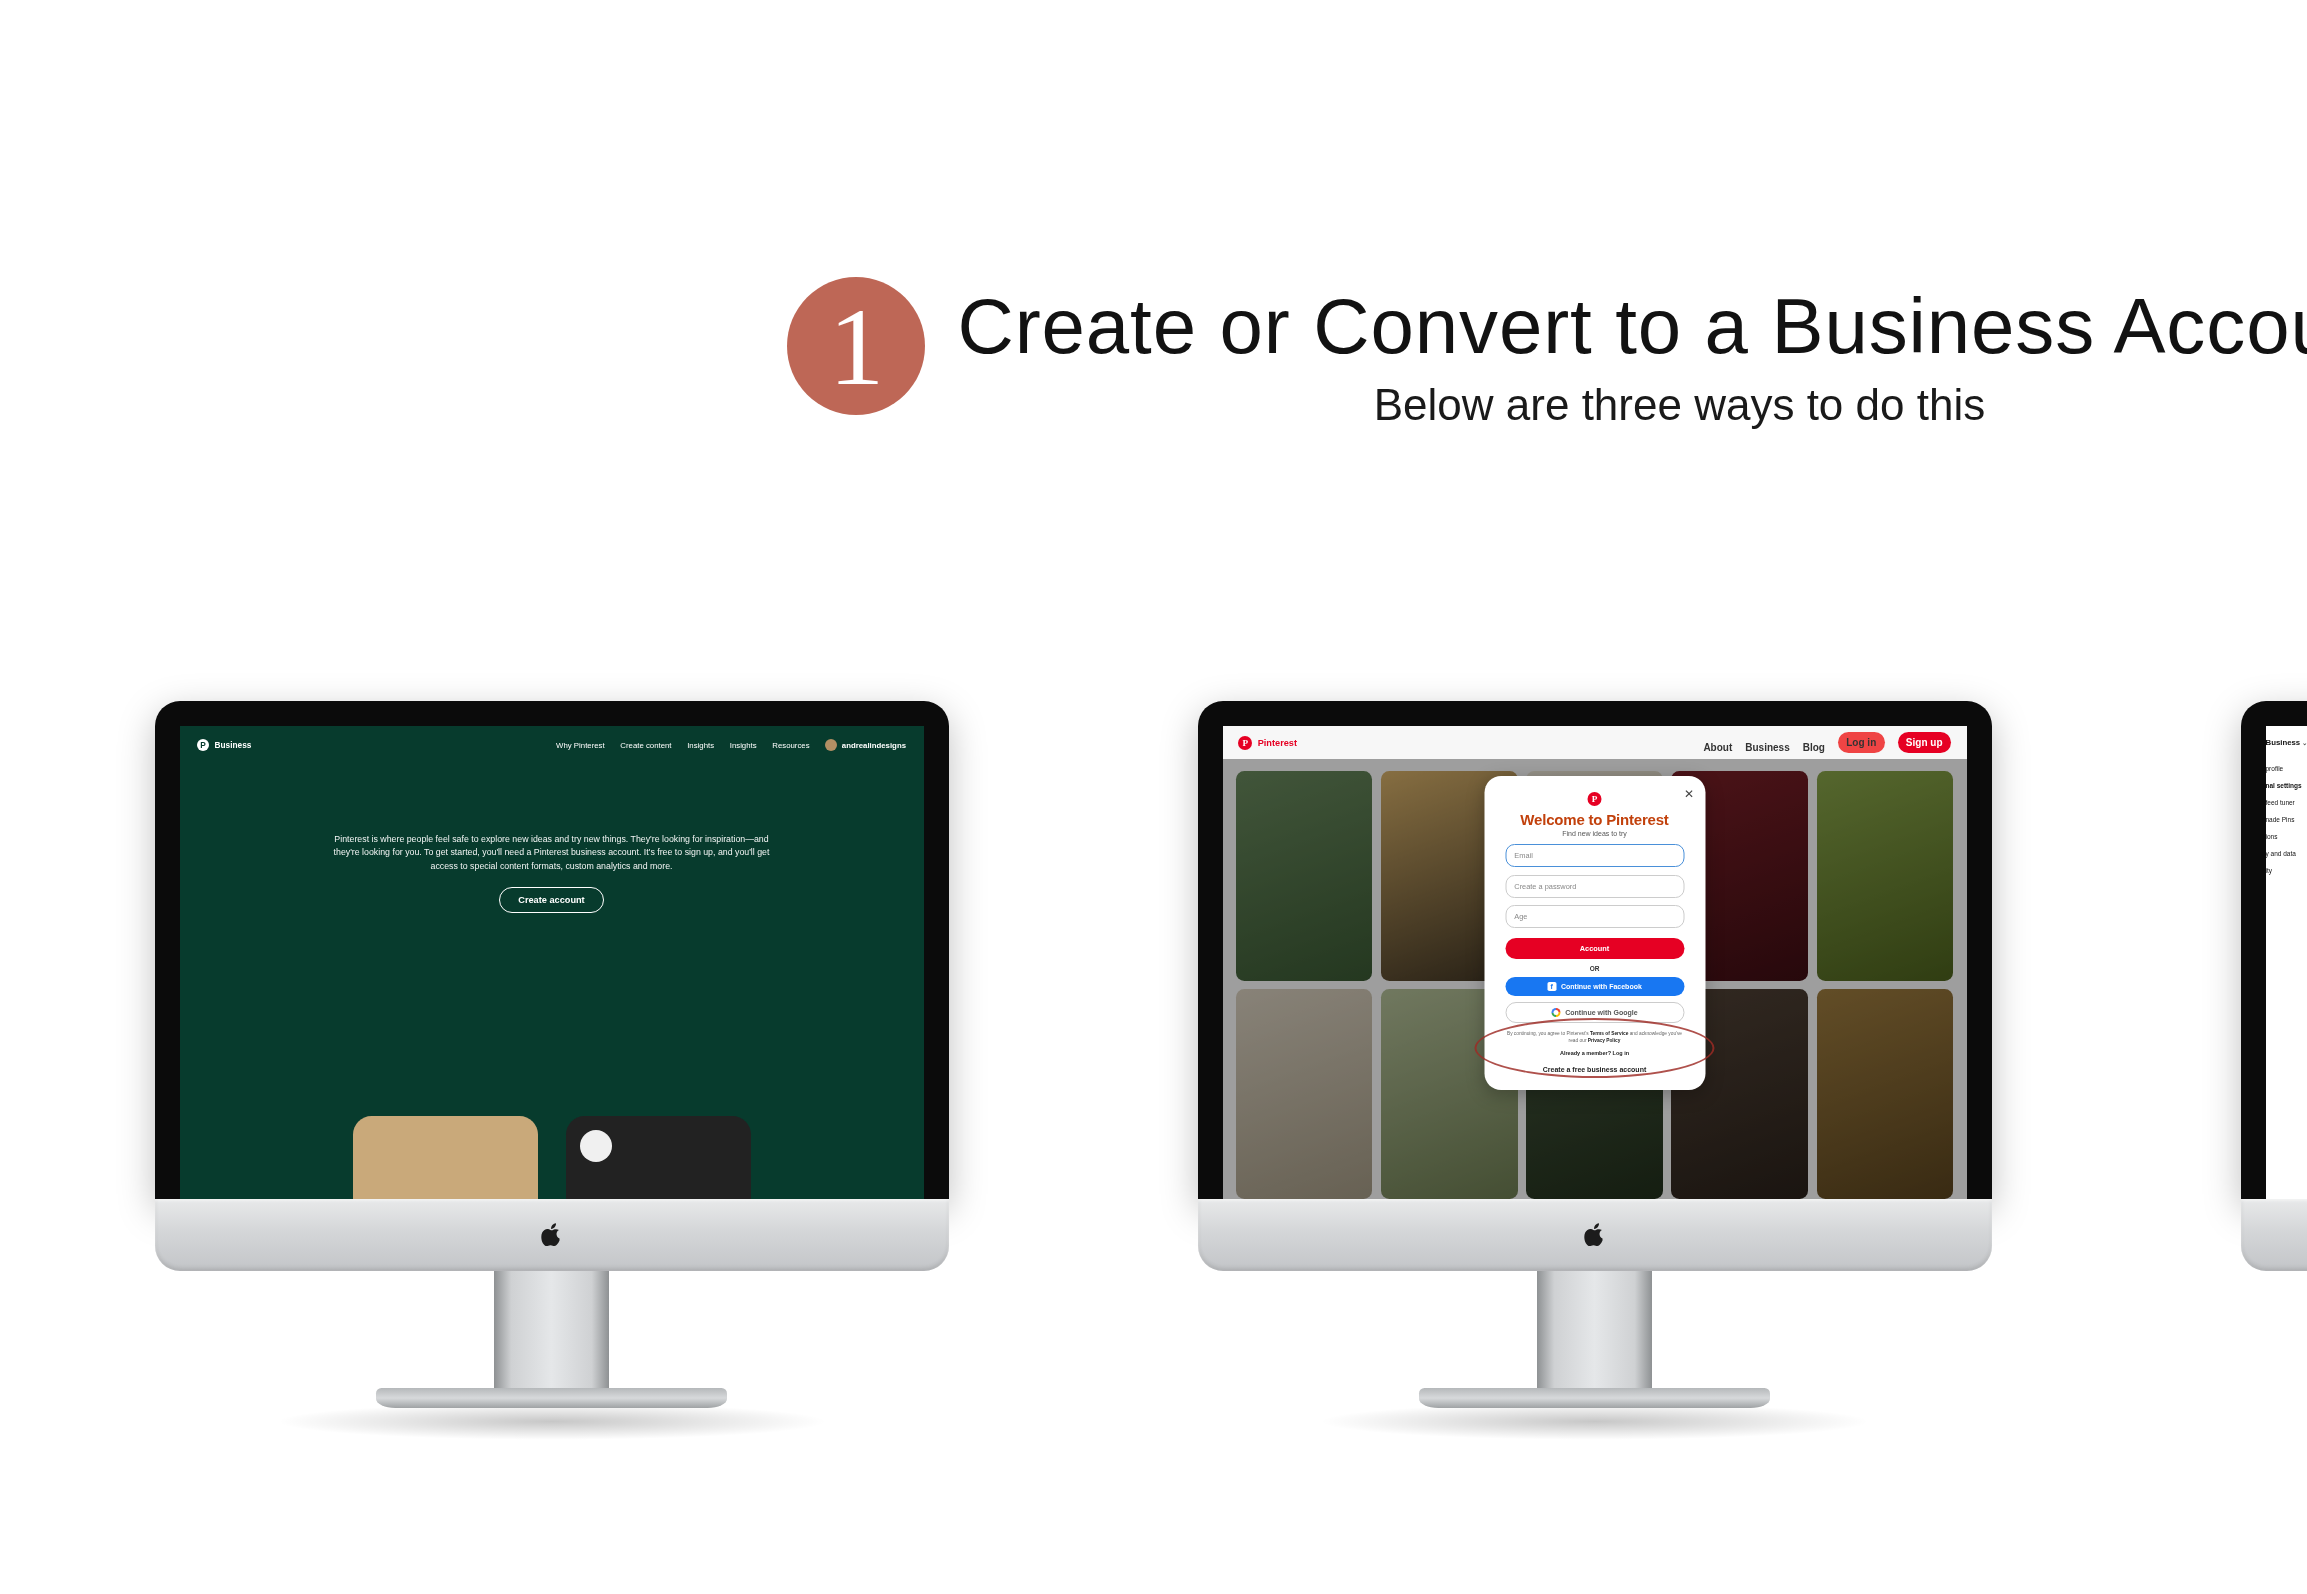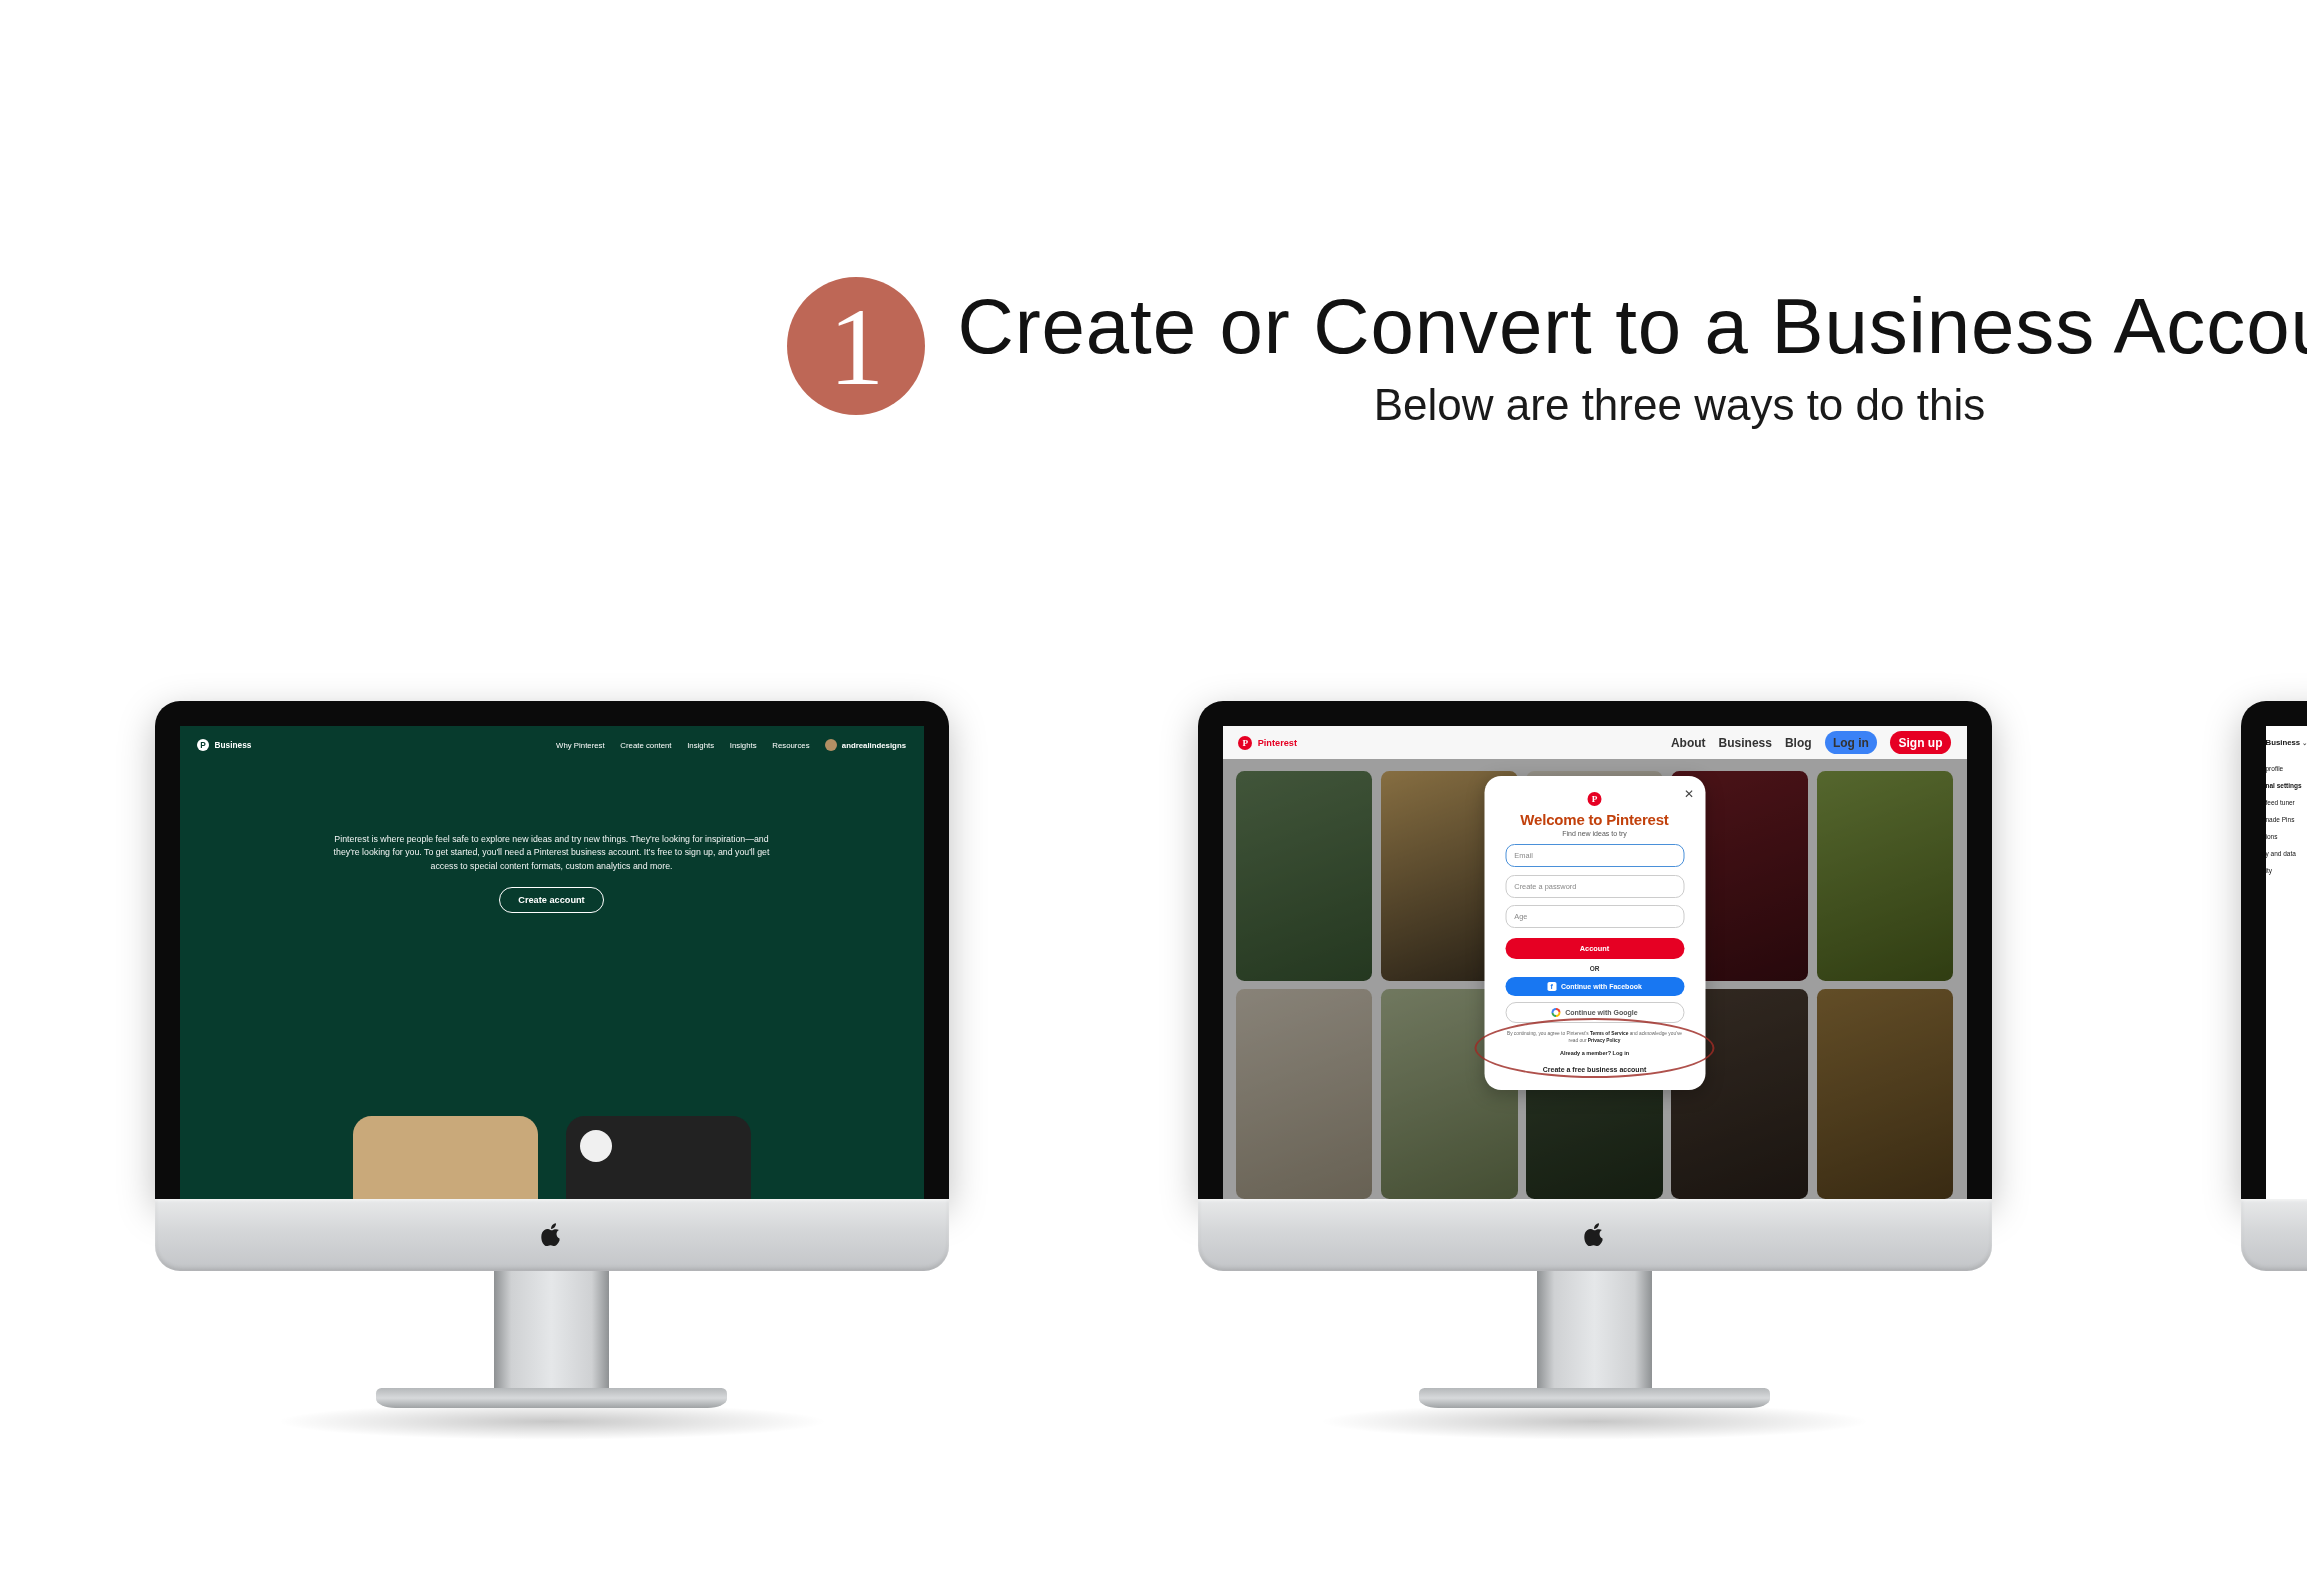--- a/index.html
+++ b/index.html
@@ -53,22 +53,22 @@
 .s2-t5{background:linear-gradient(160deg,#8aa64a,#4e631e);}
 .s2-t6{background:linear-gradient(160deg,#dcd3c2,#a79d87);}
 .s2-t7{background:linear-gradient(160deg,#b6c29a,#6f7f53);}
 .s2-t8{background:linear-gradient(160deg,#47583f,#22301c);}
 .s2-t9{background:linear-gradient(160deg,#514236,#2b221b);}
 .s2-t10{background:linear-gradient(160deg,#9f7d3f,#5c451f);}
 .s2-dim{position:absolute;inset:0;background:rgba(0,0,0,.38);}
 .s2-top{position:absolute;top:0;left:0;right:0;height:33px;display:flex;align-items:center;padding:0 15.7px;background:rgba(255,255,255,.92);gap:5.5px;}
 .s2-plogo{width:14px;height:14px;border-radius:50%;background:#e60023;color:#fff;display:flex;align-items:center;justify-content:center;font-family:Georgia,serif;font-weight:700;font-size:9.2px;}
 .s2-top-brand{color:#e60023;font-weight:700;font-size:9.2px;}
-.s2-top-menu{margin-left:auto;display:flex;align-items:center;gap:13px;font-size:12px;color:#333;font-weight:600;}
-.s2-login{background:#3b82f6;border-radius:461px;padding:4.6px 8.3px;}
+.s2-top-menu{margin-left:auto;display:flex;align-items:flex-end;gap:13px;font-size:10px;color:#333;font-weight:600;}
+.s2-login{background:#ef4444;border-radius:461px;padding:4.6px 8.3px;}
 .s2-signup{background:#e60023;color:#fff;border-radius:461px;padding:4.6px 8.3px;}
 .s2-modal{position:absolute;top:50px;left:50%;transform:translateX(-50%);width:221px;background:#fff;border-radius:16.6px;padding:15.7px 21px 16.6px 21px;text-align:center;box-shadow:0 4.6px 18.5px rgba(0,0,0,.25);}
 .s2-close{position:absolute;top:11px;right:11px;font-size:12px;color:#444;font-weight:300;}
 .s2-modal .s2-plogo{margin:0 auto;}
 .s2-modal h3{font-size:15px;font-weight:600;color:#c2410c;margin-top:5.5px;letter-spacing:-0.2px;}
 .s2-modal .sub{font-size:7px;color:#555;margin-top:1.8px;}
 .s2-input{width:100%;border:0.9px solid #ccc;border-radius:9px;padding:6px 8.3px;font-size:7.4px;margin-top:7.4px;text-align:left;color:#888;}
 .s2-input.active{border-color:#4a90d9;}
 .s2-continue{width:100%;background:#e60023;color:#fff;border-radius:461px;padding:6px;font-weight:700;font-size:7.4px;margin-top:10px;}
 .s2-or{font-size:6.5px;font-weight:700;color:#333;margin-top:5.5px;}

